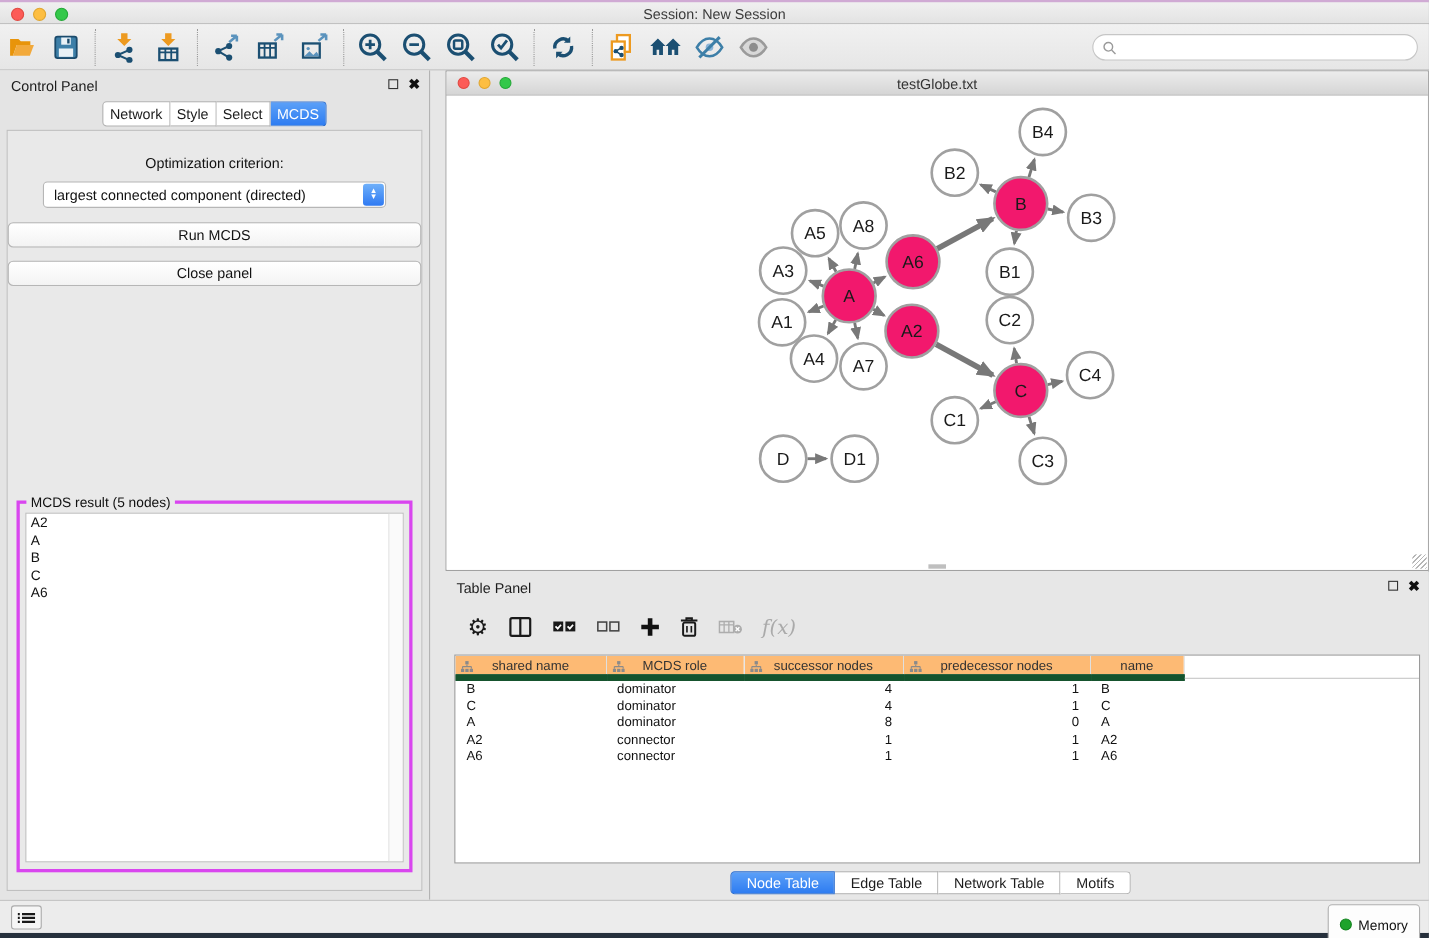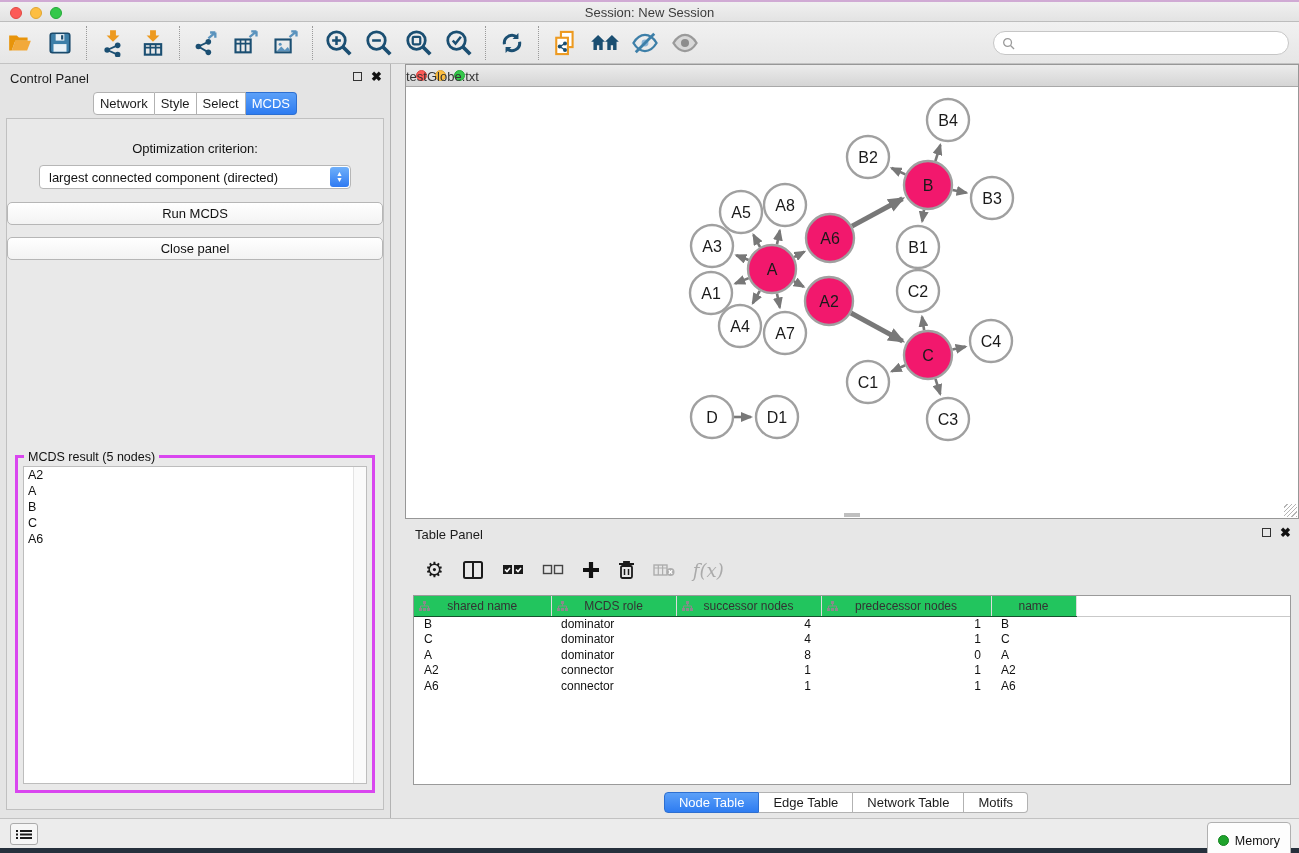--- a/index.html
+++ b/index.html
@@ -54,34 +54,34 @@
 
   .fieldset { position:absolute; left:8px; right:8px; top:336px; bottom:16px; border:3px solid #d946ef; }
   .fieldset .legend { position:absolute; top:-8px; left:6px; background:#e9e9e9; padding:0 4px; font-size:12.5px; color:#111; }
   .listbox { position:absolute; left:5px; right:5px; top:8px; bottom:6px; background:#fff; border:1px solid #bdbdbd; overflow:hidden; }
   .listbox .scroll { position:absolute; right:0; top:0; bottom:0; width:13px; background:#fafafa; border-left:1px solid #e4e4e4; }
   .listitem { font-size:12.5px; color:#111; padding:1px 0 1px 4px; line-height:14px; }
 
   
   .netwin { position:absolute; left:405px; top:64px; width:894px; height:455px; border:1px solid #979797; background:#fff; }
   .netwin .wtitle { position:relative; height:22px; background:linear-gradient(#ececec,#d5d5d5); border-bottom:1px solid #a8a8a8; }
-  .netwin .wtitle .title { position:absolute; left:0; right:0; top:4px; font-size:13px; color:#333; }
+  .netwin .wtitle .title { position:absolute; left:0; right:0; top:4px; text-align:center; font-size:13px; color:#333; }
   .canvas { position:relative; width:100%; height:431px; background:#fff; overflow:hidden; }
   .hscroll-thumb { position:absolute; left:438px; bottom:1px; width:16px; height:4px; background:#bfbfbf; }
   .resize-grip { position:absolute; right:1px; bottom:1px; width:13px; height:13px;
     background:repeating-linear-gradient(135deg,#fff 0 2px,#b5b5b5 2px 3px); }
 
   
   .table-panel { position:absolute; left:405px; top:520px; width:894px; height:298px; background:#e7e7e7; }
   .tp-toolbar { position:absolute; left:8px; top:30px; height:40px; display:flex; align-items:center; gap:18px; padding-left:12px; }
   .tp-ico { display:flex; align-items:center; justify-content:center; }
   .fx { font-family:"DejaVu Serif", serif; font-style:italic; font-size:18px; color:#aaa; }
   .tablebox { position:absolute; left:8px; right:8px; top:75px; bottom:33px; background:#fff; border:1px solid #9a9a9a; overflow:hidden; }
   table.nodetbl { border-collapse:collapse; width:100%; table-layout:fixed; }
-  .nodetbl th { height:20px; background:#22c55e; border-bottom:1px solid #14532d; border-right:1px solid #dcdcdc;
+  .nodetbl th { height:20px; background:#fdba74; border-bottom:6px solid #14532d; border-right:1px solid #dcdcdc;
     font-size:12px; font-weight:normal; color:#333; position:relative; }
   .nodetbl th .hlabel { display:block; text-align:center; }
   .nodetbl th .hico { position:absolute; left:5px; top:5px; }
   .nodetbl th.filler { border-right:none; background:#fff; border-bottom:1px solid #c9c9c9; }
   .nodetbl td { font-size:12px; color:#111; height:15.5px; padding:0 10px; white-space:nowrap; }
   .nodetbl td.num { text-align:right; }
   .tp-tabs { position:absolute; left:0; right:12px; bottom:5px; display:flex; justify-content:center; }
   .tp-tabs .tab { padding:2px 14px; font-size:13px; }
 
   

